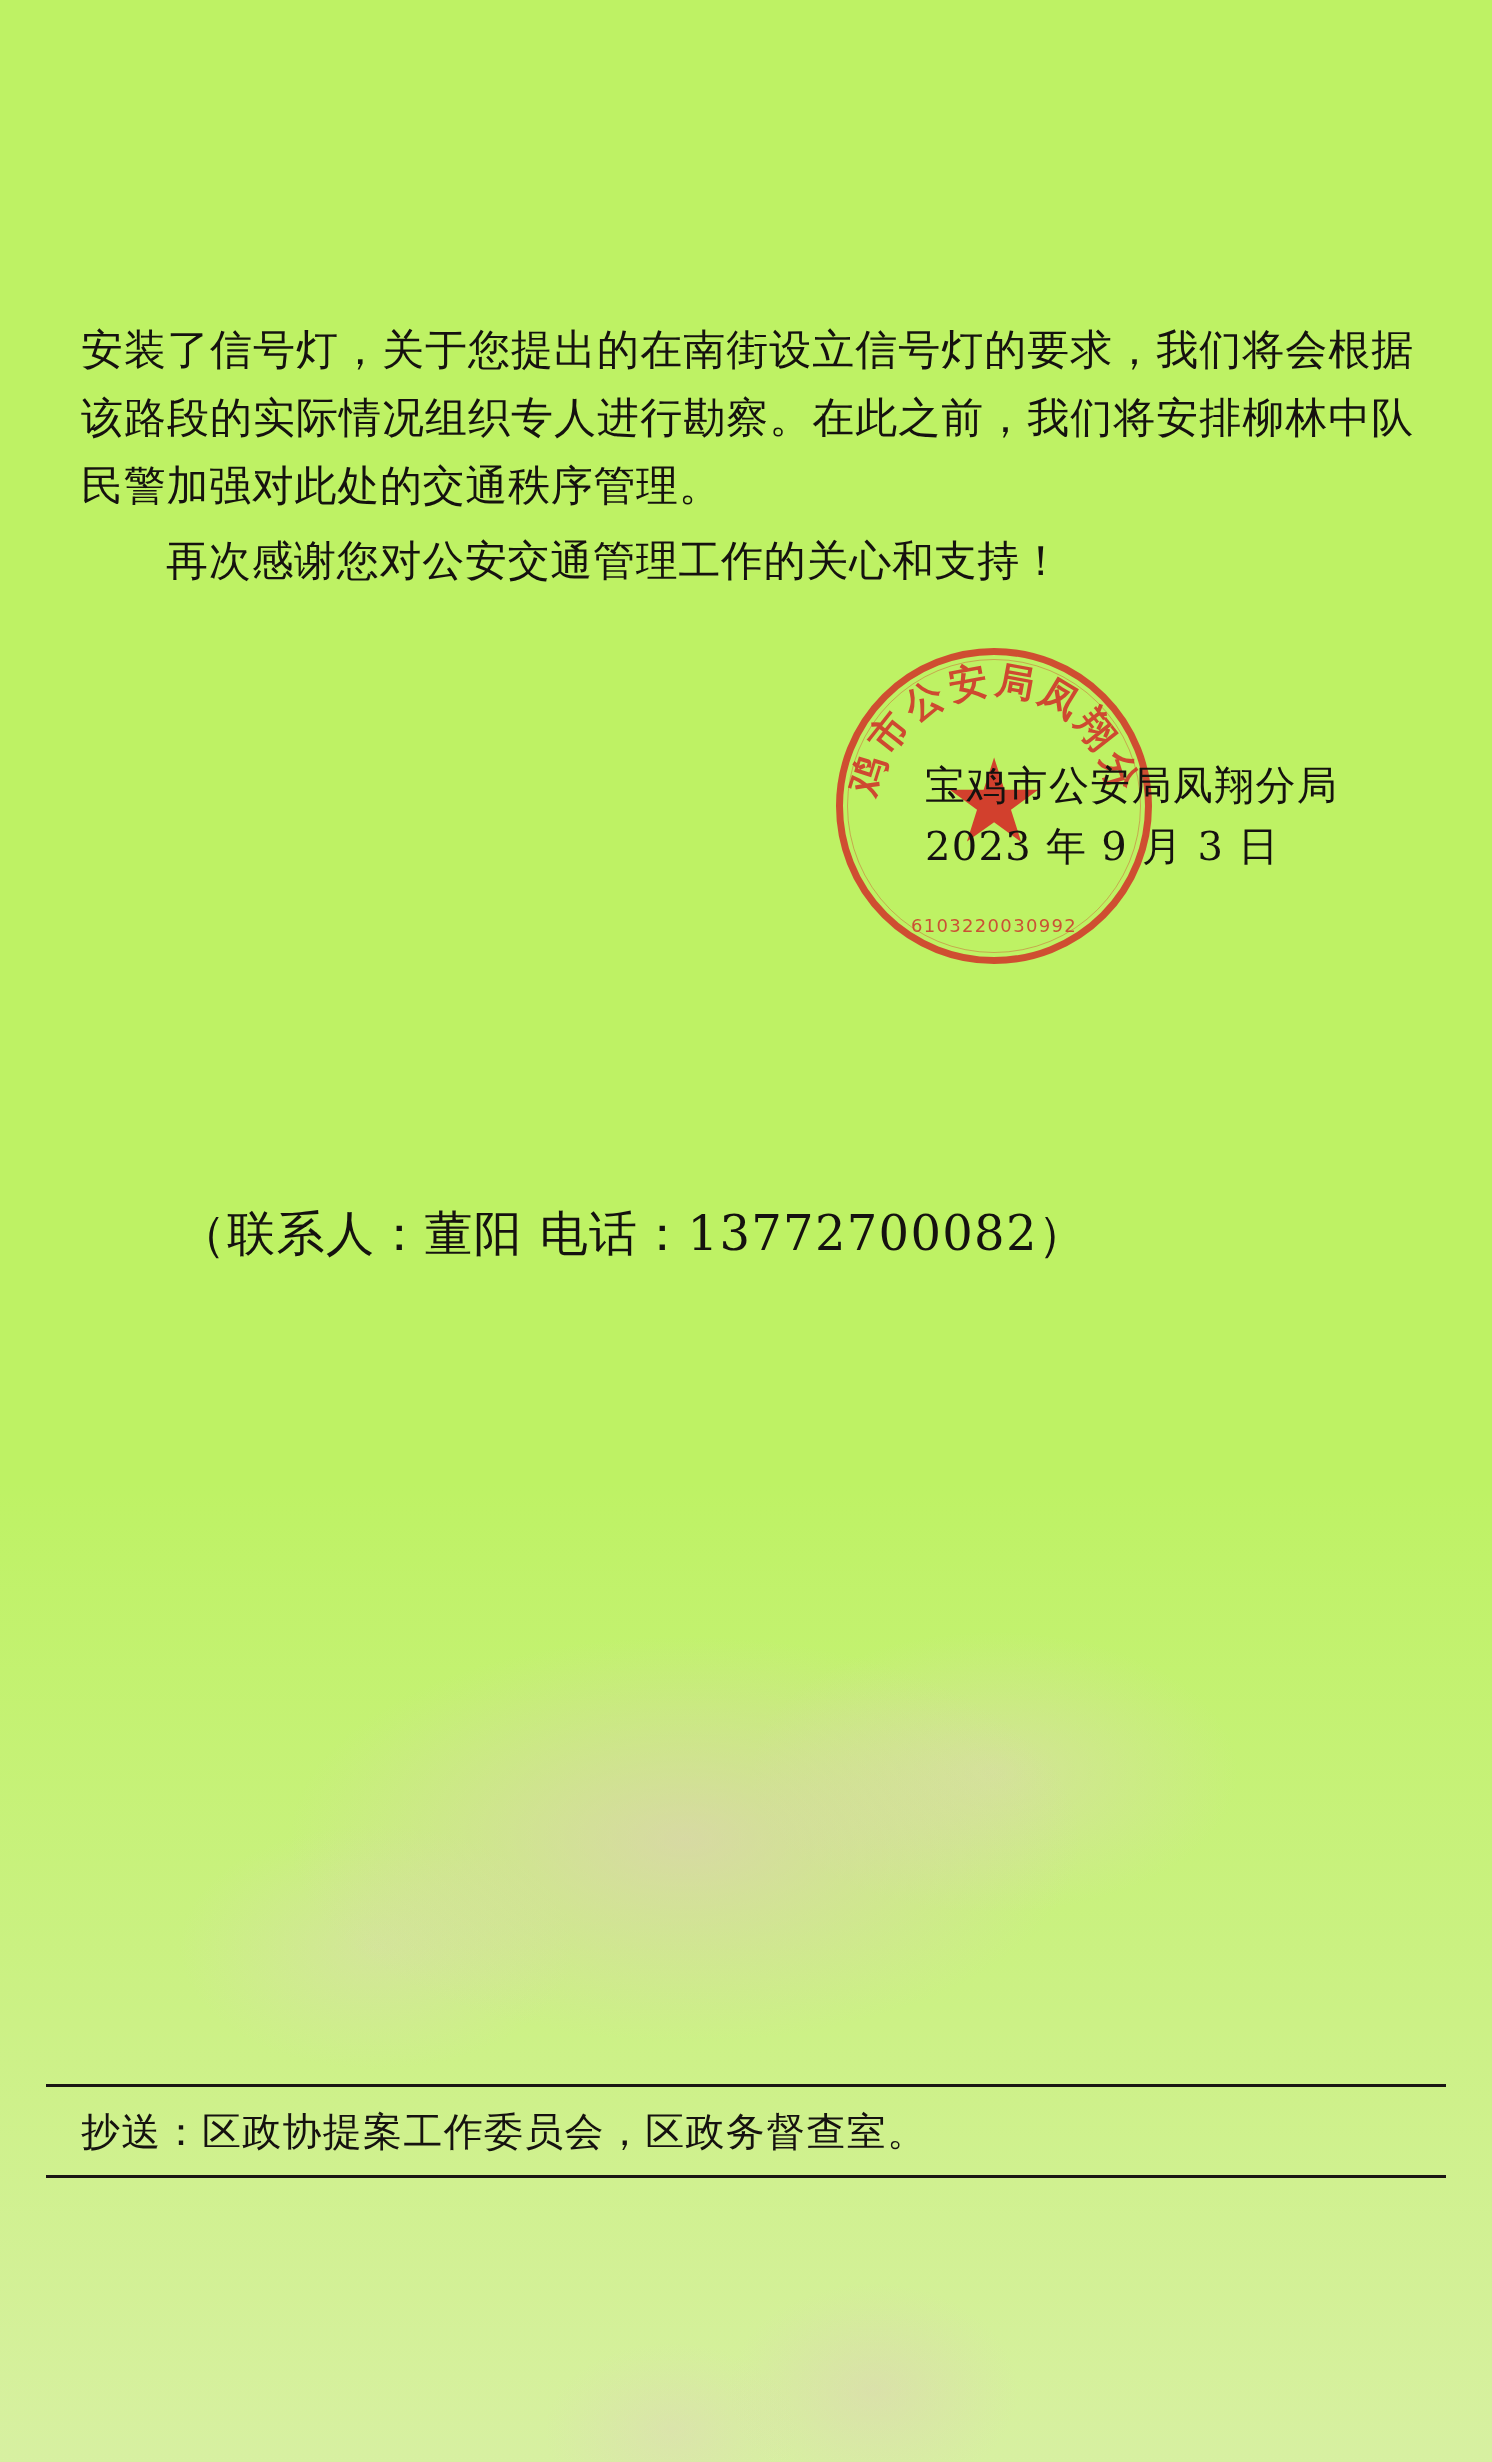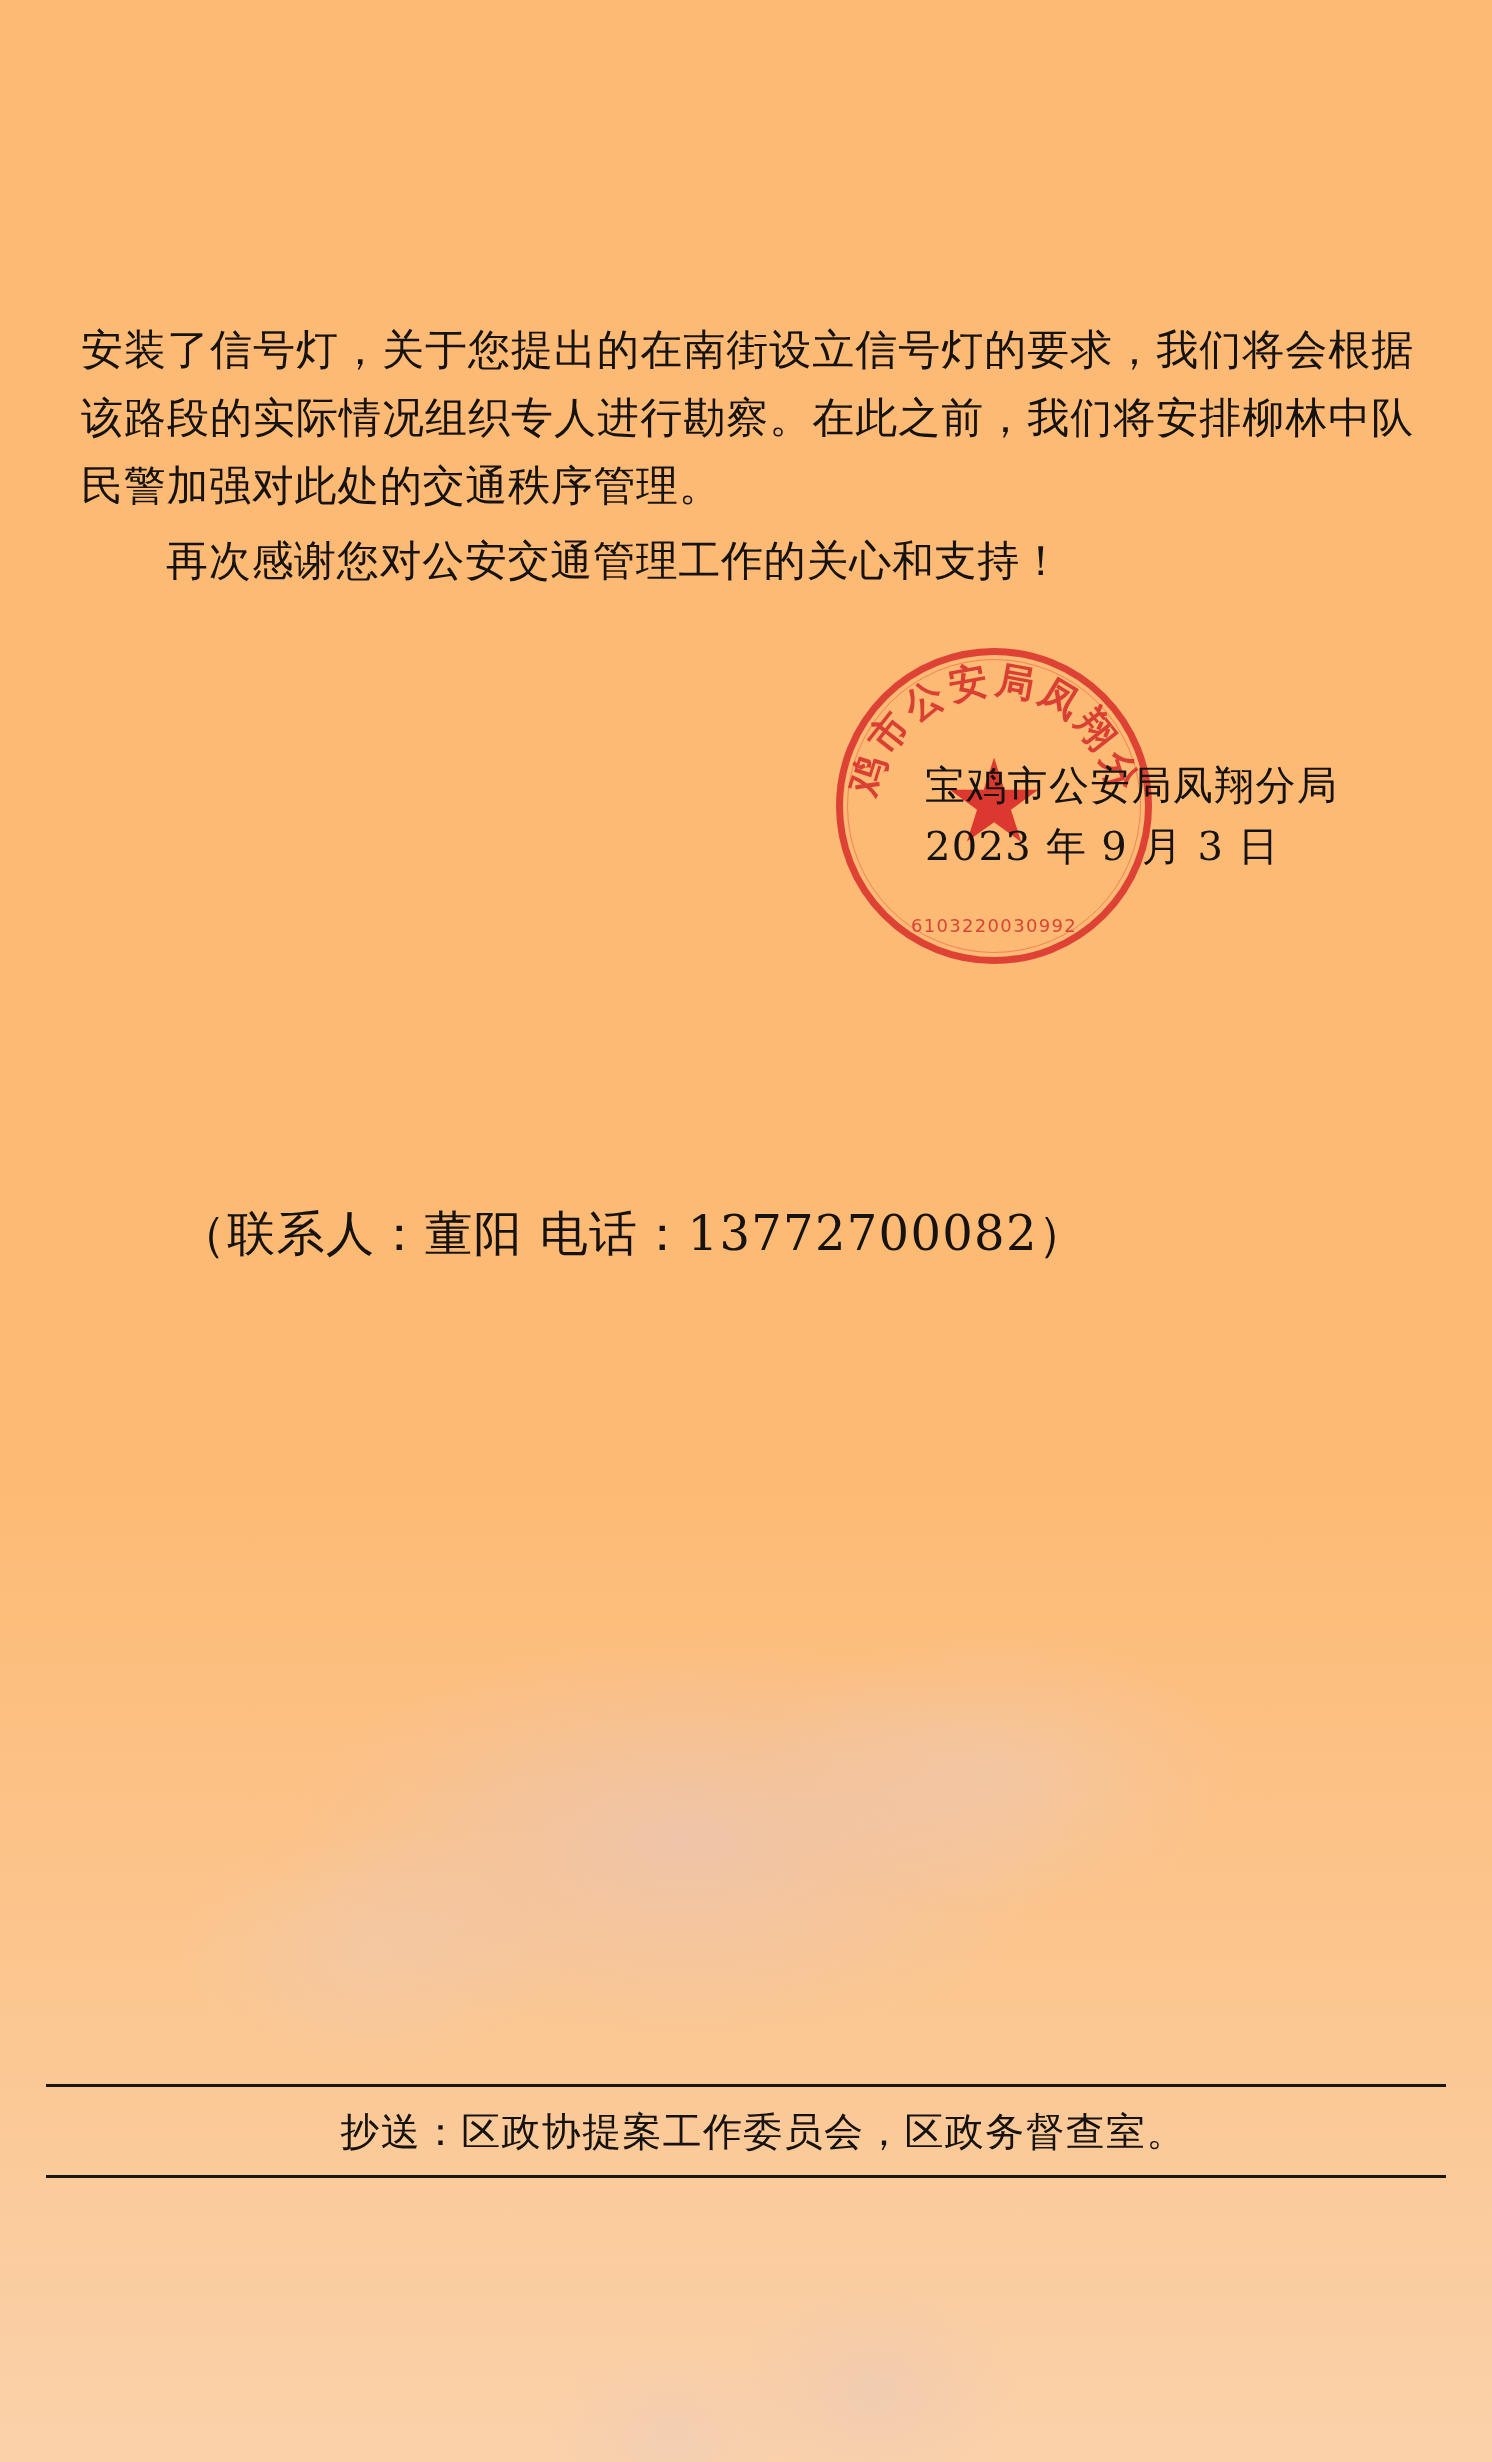--- a/index.html
+++ b/index.html
@@ -7,21 +7,21 @@
     padding: 0;
     background: #ffffff;
   }
   body {
     font-family: "DejaVu Serif", "Liberation Serif", serif;
   }
   .page {
     position: relative;
     width: 1492px;
     height: 2462px;
-    background: #fdba74;
+    background: #bef264;
     overflow: hidden;
   }
   
   .scan-tint {
     position: absolute;
     inset: 0;
     pointer-events: none;
     background:
       radial-gradient(ellipse 550px 282px at 685px 1839px, rgba(228,198,196,0.55), rgba(255,255,255,0) 72%),
       radial-gradient(ellipse 349px 201px at 994px 1772px, rgba(232,206,202,0.40), rgba(255,255,255,0) 70%),
@@ -128,21 +128,20 @@
     font-size: 48px;
     color: #15120f;
     letter-spacing: 1.3px;
     white-space: nowrap;
   }
   .footer {
     position: absolute;
     left: 46px;
     right: 46px;
     top: 2084px;
-    text-align: center;
   }
   .footer .rule-top {
     height: 3.4px;
     background: #1a1613;
   }
   .footer .rule-bottom {
     height: 2.7px;
     background: #1a1613;
   }
   .footer .cc-row {

